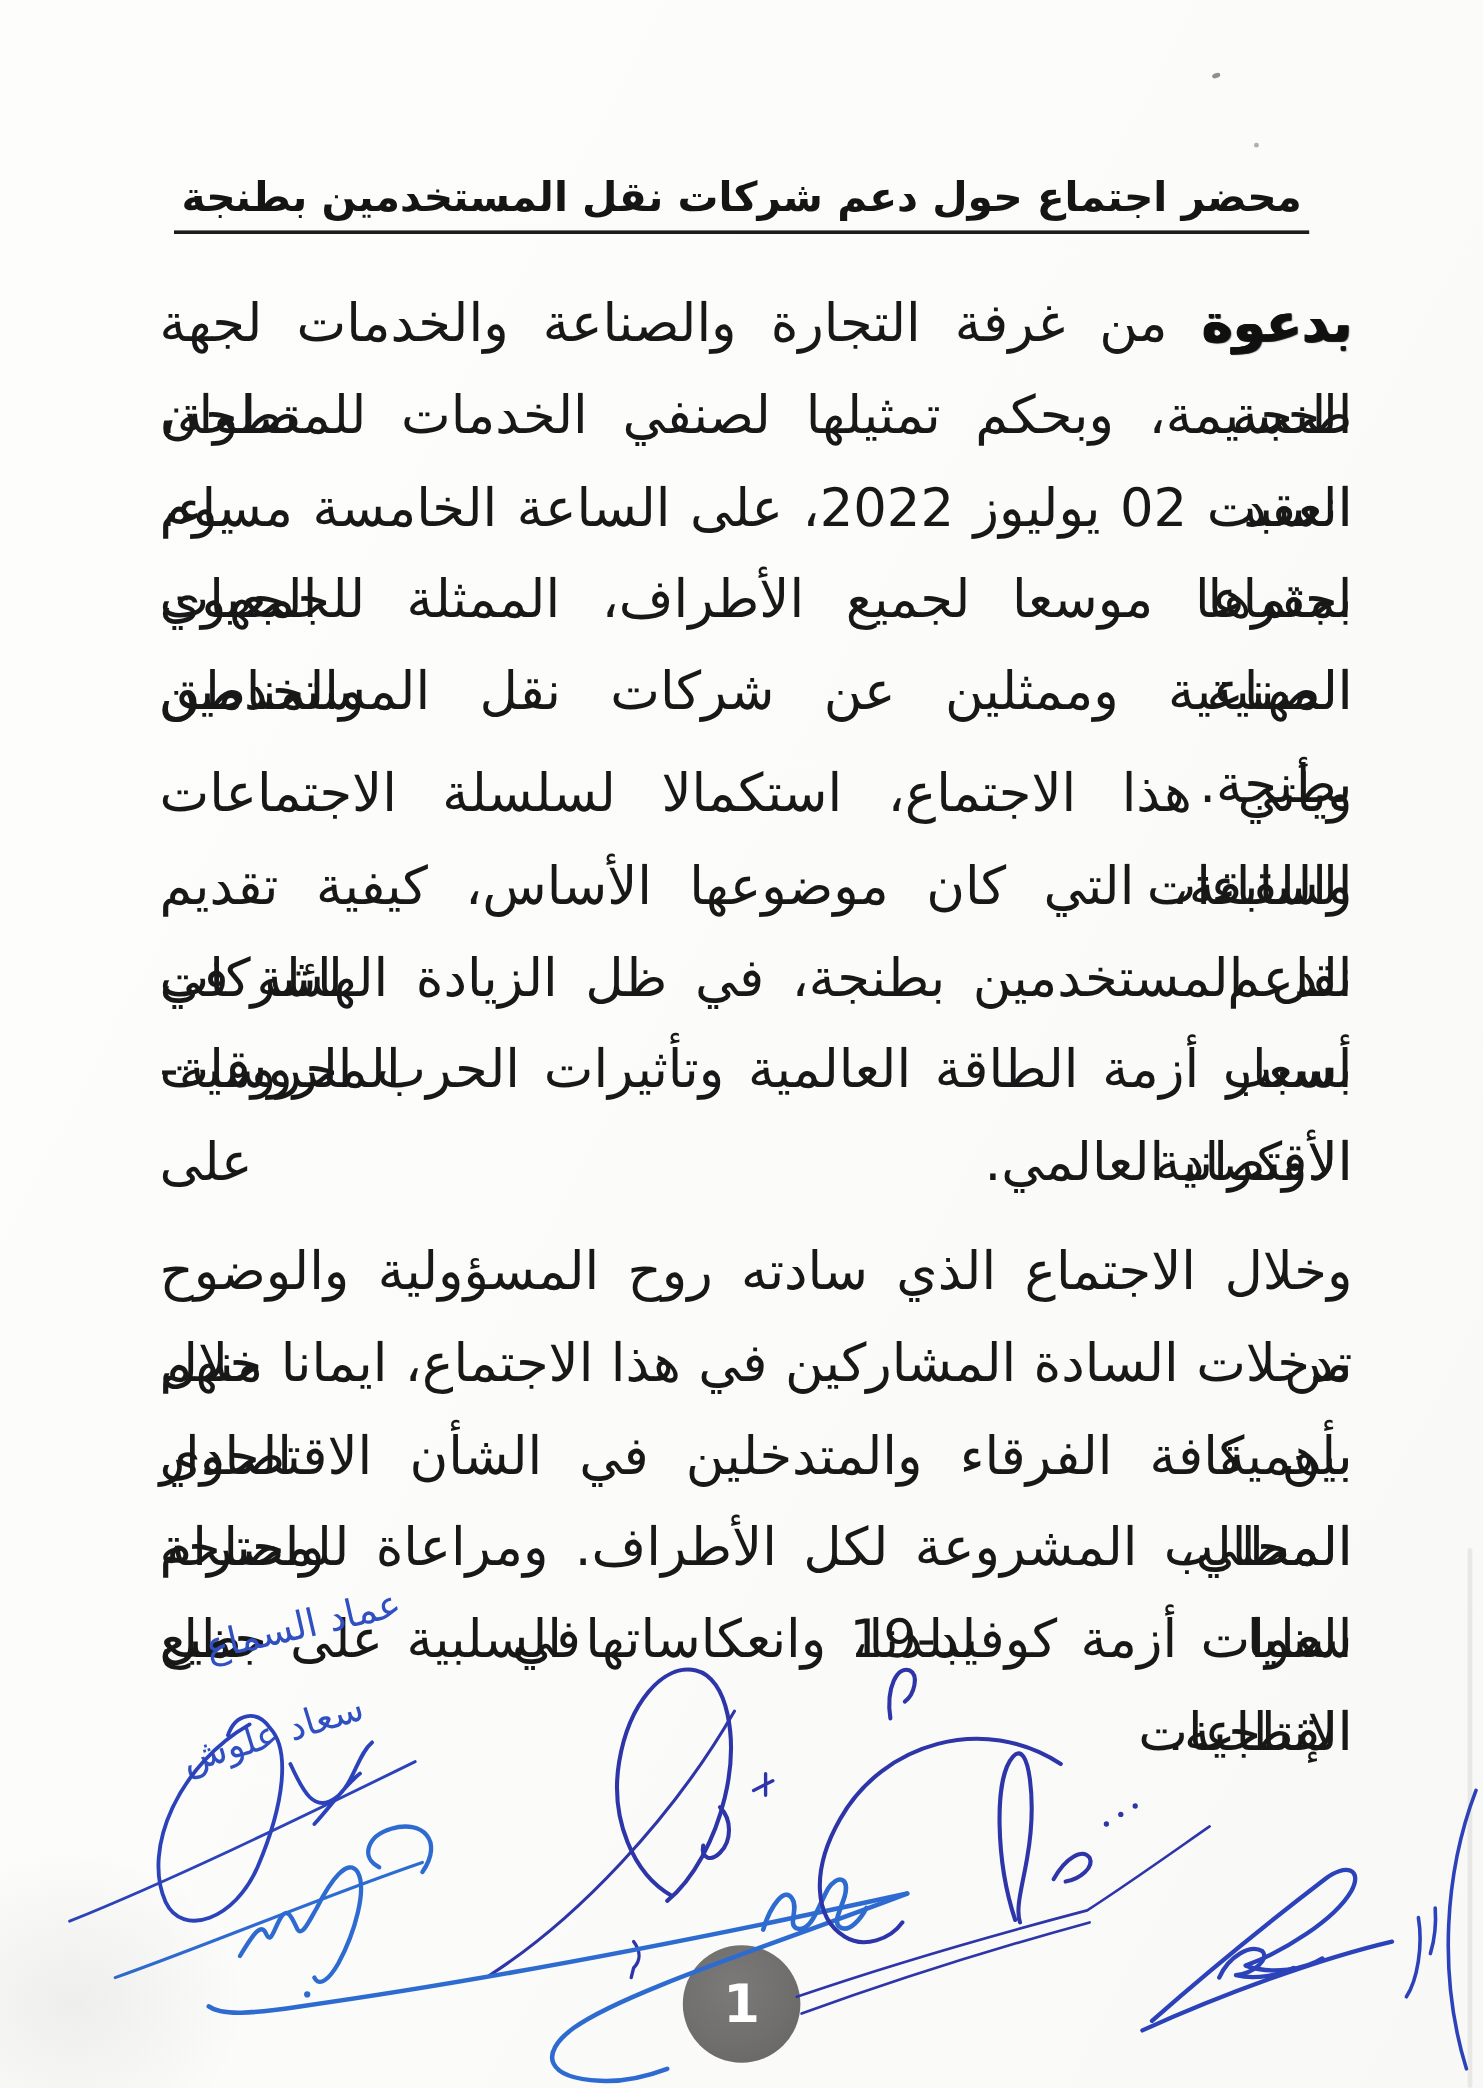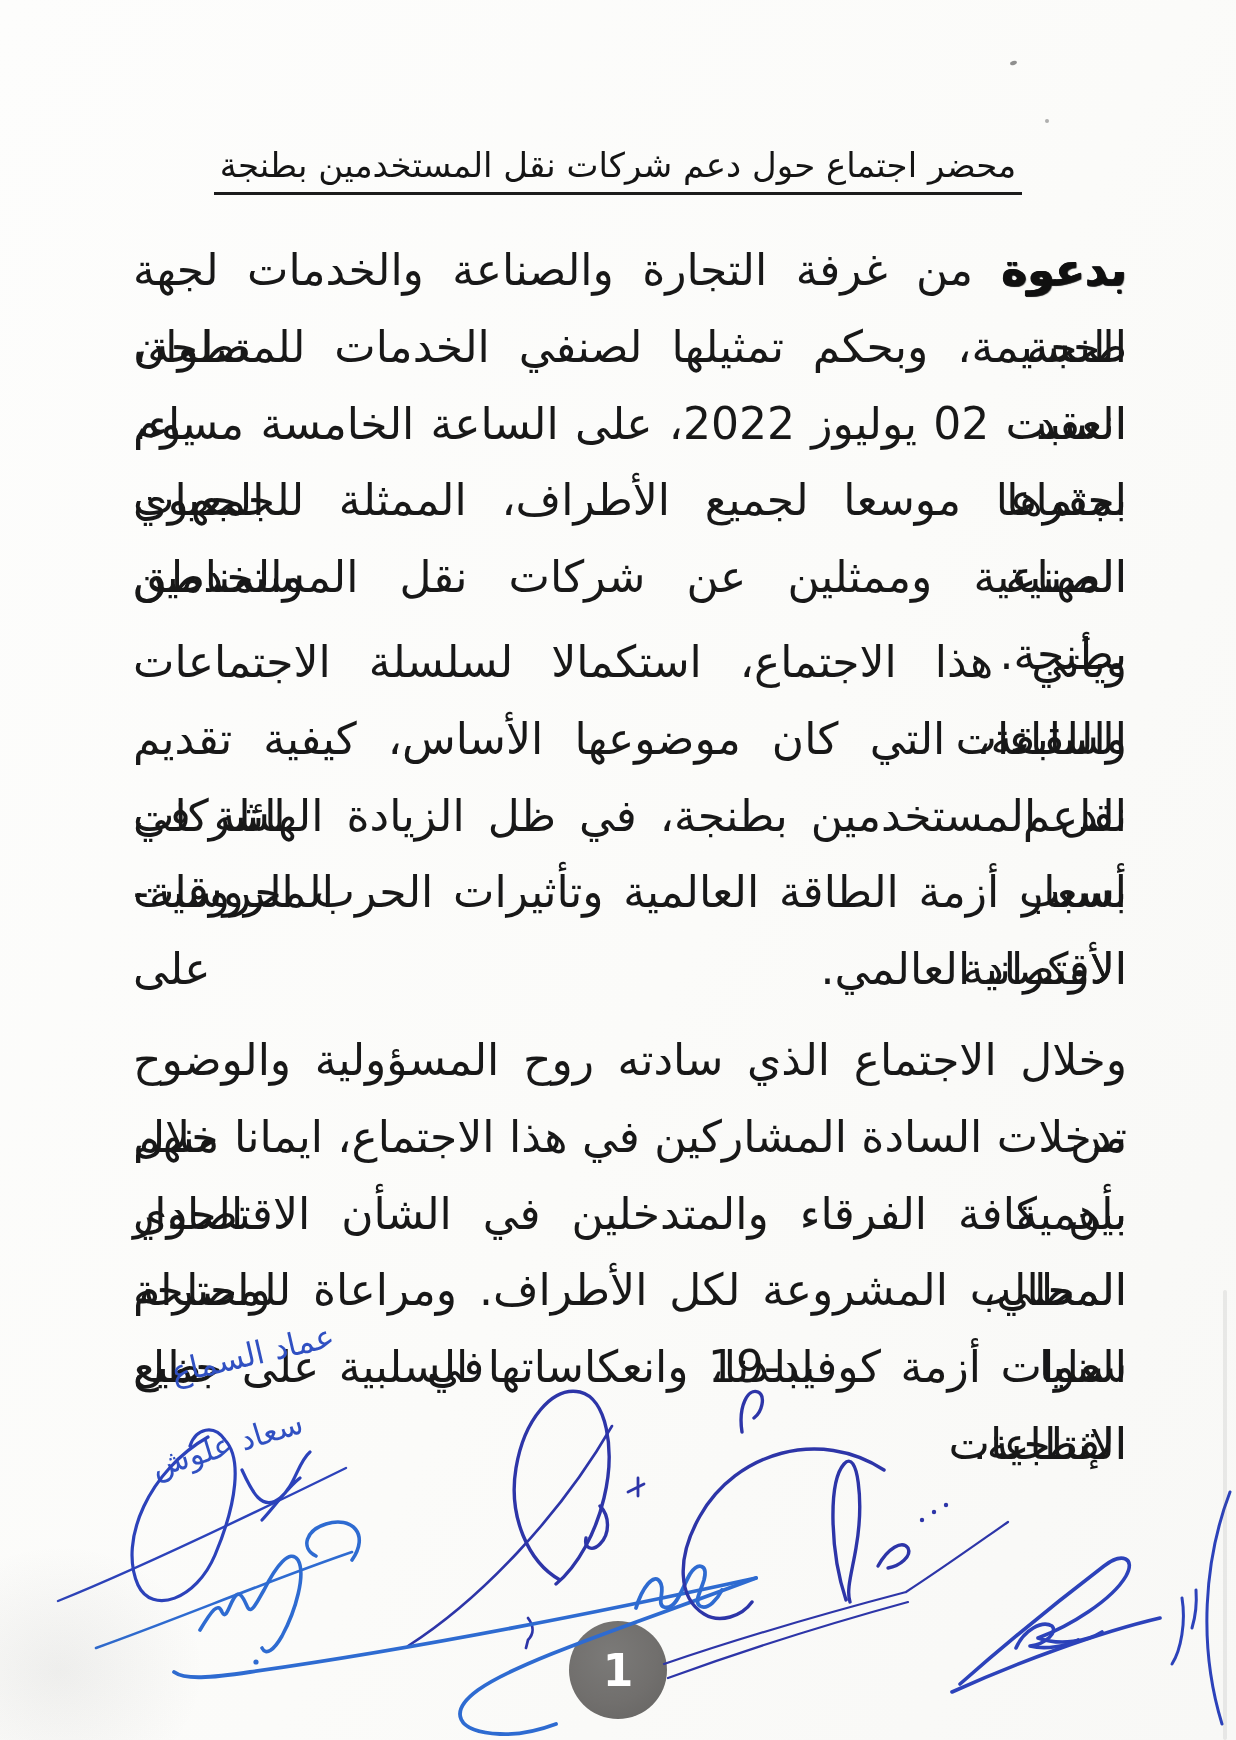--- a/index.html
+++ b/index.html
@@ -10,21 +10,21 @@
     font-family:"DejaVu Sans",sans-serif;
   }
   .page{
     position:absolute;inset:0;
     background:linear-gradient(118deg,#fdfdfc 0%,#fbfbf9 55%,#f8f8f6 100%);
   }
   
   .title{
     position:absolute;top:134px;left:121px;width:994px;
     text-align:center;direction:rtl;
-    font-size:34px;font-weight:normal;color:#151515;
+    font-size:34px;font-weight:bold;color:#151515;
     line-height:62px;height:62px;
   }
   .title .title-text{
     border-bottom:3px solid #1c1c1c;
     padding:0 6px 7px 6px;
   }
   
   .para{
     position:absolute;left:133px;width:994px;
     direction:rtl;color:#181818;font-size:44px;

